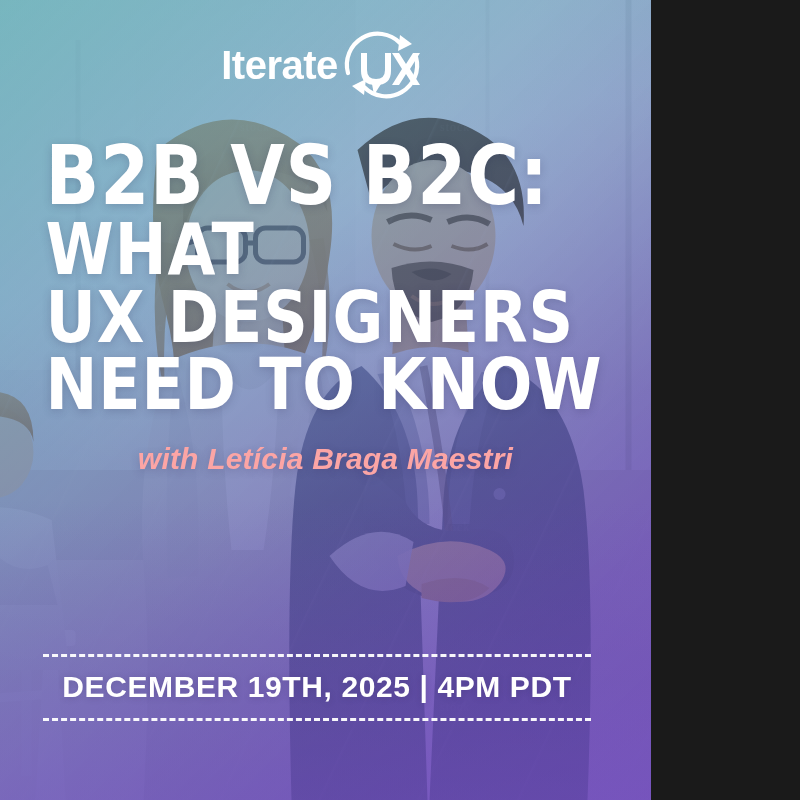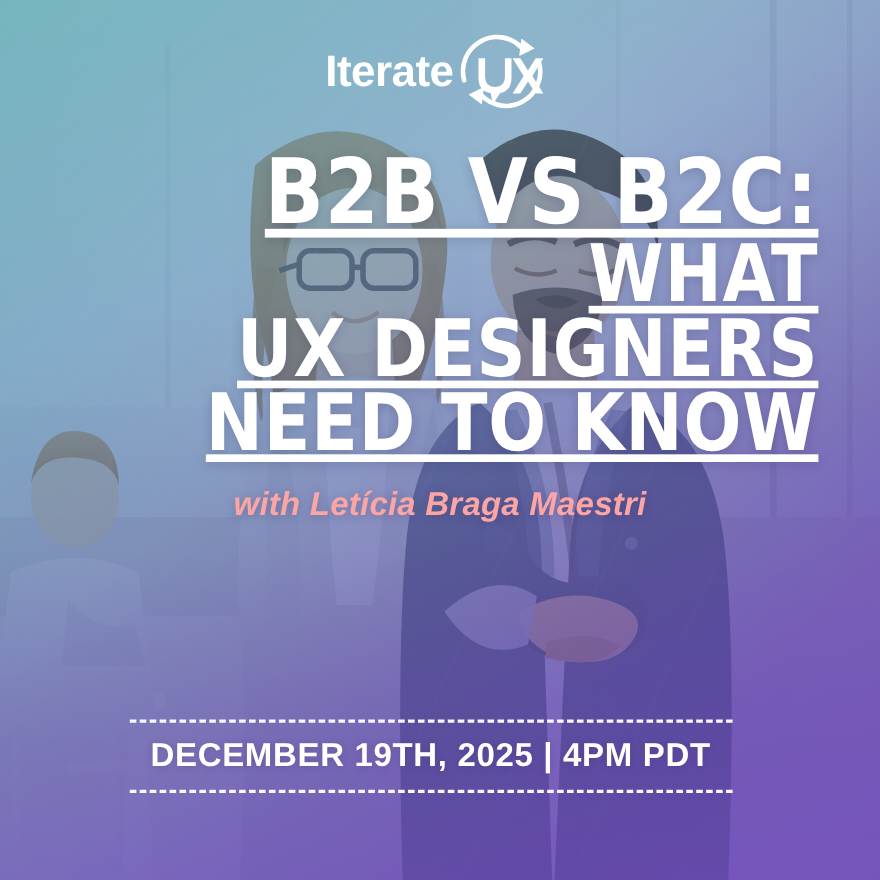--- a/index.html
+++ b/index.html
@@ -4,21 +4,21 @@
 <style>
   html, body {
     margin: 0;
     padding: 0;
     background: #1a1a1a;
   }
   * { box-sizing: border-box; }
 
   .poster {
     position: relative;
-    width: 800px;
+    width: 651px;
     height: 800px;
     overflow: hidden;
     font-family: "Liberation Sans", sans-serif;
     user-select: none;
   }
 
   
   .photo-layer {
     position: absolute;
     inset: 0;
@@ -103,24 +103,23 @@
     color: #ffffff;
     letter-spacing: -0.5px;
     line-height: 1;
     margin-right: -4px;
   }
   .logo-mark { display: block; }
 
   
   .headline {
     margin-top: 44px;
-    text-align: right;
+    text-align: left;
     width: 100%;
     color: #ffffff;
-    text-decoration: underline;
   }
   .hl-line {
     display: block;
     font-family: "DejaVu Sans", sans-serif;
     font-weight: 700;
     color: #ffffff;
     text-transform: uppercase;
     line-height: 0.88;
     white-space: nowrap;
     transform-origin: center center;

